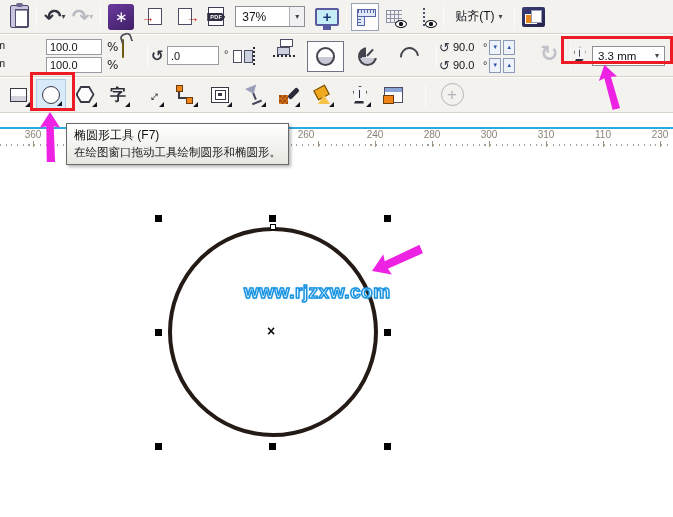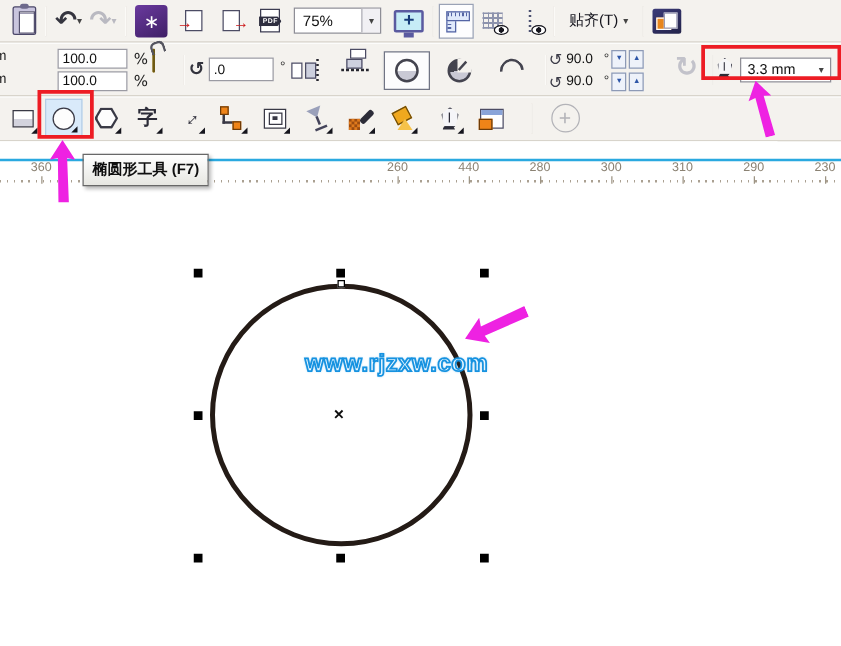--- a/index.html
+++ b/index.html
@@ -167,21 +167,21 @@
                color:#eaf7ff; -webkit-text-stroke:1.4px #1692e0; text-shadow:0 0 2px #1692e0; }
 
   
   .redbox { position:absolute; border:3.5px solid #ed1c24; }
   .rb-tool { left:30px; top:72px; width:45px; height:39px; }
   .rb-outline { left:561px; top:36px; width:112px; height:28px; }
   .m-arrow { position:absolute; }
   .tooltip { position:absolute; left:66px; top:123px; z-index:10; white-space:nowrap;
              background:linear-gradient(180deg,#ffffff,#e7e7e2); border:1px solid #686868;
              box-shadow:2px 2px 3px rgba(0,0,0,.28); padding:3px 7px 4px; }
-  .tooltip .tt { font-size:12px; font-weight:bold; color:#101010; }
+  .tooltip .tt { font-size:12px; font-weight:normal; color:#101010; }
   .tooltip .tb { font-size:11.5px; color:#1c1c1c; margin-top:1px; }
 </style>
 </head>
 <body>
 
 <div class="toolbar1">
   <span class="tb-item">
       <span class="ic-paste"></span>
     </span>
   <span class="vsep"></span>
@@ -206,21 +206,21 @@
     <span class="pagei ic-export">
         <span class="arr">→</span>
       </span>
   </span>
   <span class="tb-item" style="margin-left:10px">
     <span class="ic-pdf">
         <span class="band">PDF</span>
       </span>
   </span>
   <span class="combo" style="width:70px;margin-left:8px">
-    <span class="val">75%</span>
+    <span class="val">37%</span>
     <span class="cbtn" style="margin-left:auto">
         <span class="caret">▾</span>
       </span>
   </span>
   <span class="tb-item" style="margin-left:7px">
     <span class="ic-monitor">+</span>
   </span>
   <span class="vsep"></span>
   <span class="togglebtn">
       <span class="ruler-gl"></span>
@@ -360,31 +360,31 @@
   <span class="tool" style="left:437px">
       <span class="g-plus">+</span>
     </span>
 </div>
 
 <div class="ruler-area">
   <div class="blue-line"></div>
   <div>
       <span class="rnum" style="left: 33px;">360</span>
       <span class="rtick" style="left: 33px;"></span>
-      <span class="rnum" style="left: 318px; text-align: center;">260</span>
+      <span class="rnum" style="left: 306px; text-align: center;">260</span>
       <span class="rtick" style="left: 318px;"></span>
-      <span class="rnum" style="left: 375px;">440</span>
+      <span class="rnum" style="left: 375px;">240</span>
       <span class="rtick" style="left: 375px;"></span>
       <span class="rnum" style="left: 432px;">280</span>
       <span class="rtick" style="left: 432px;"></span>
       <span class="rnum" style="left: 489px;">300</span>
       <span class="rtick" style="left: 489px;"></span>
       <span class="rnum" style="left: 546px;">310</span>
       <span class="rtick" style="left: 546px;"></span>
-      <span class="rnum" style="left: 603px;">290</span>
+      <span class="rnum" style="left: 603px;">110</span>
       <span class="rtick" style="left: 603px;"></span>
       <span class="rnum" style="left: 660px;">230</span>
       <span class="rtick" style="left: 660px;"></span>
     </div>
   <div class="rminor"></div>
 </div>
 
 <div class="circle"></div>
 <div class="handle h1"></div>
 <div class="handle h2"></div>
@@ -406,13 +406,14 @@
 </svg>
 <svg class="m-arrow" style="left:599px;top:64px;transform:rotate(-14deg)" width="22" height="46" viewBox="0 0 24 54">
   <polygon points="12,0 23,17 16,15.5 17.5,54 8.5,54 8,15.5 1,17" fill="#ee22e2"></polygon>
 </svg>
 <svg class="m-arrow" style="left:360px;top:271px;transform:rotate(-113deg);transform-origin:12px 0px" width="24" height="54" viewBox="0 0 24 54">
   <polygon points="12,0 23,17 16,15.5 17.5,54 8.5,54 8,15.5 1,17" fill="#ee22e2"></polygon>
 </svg>
 
 <div class="tooltip">
   <div class="tt">椭圆形工具 (F7)</div>
+  <div class="tb">在绘图窗口拖动工具绘制圆形和椭圆形。</div>
 </div>
 
 </body></html>

